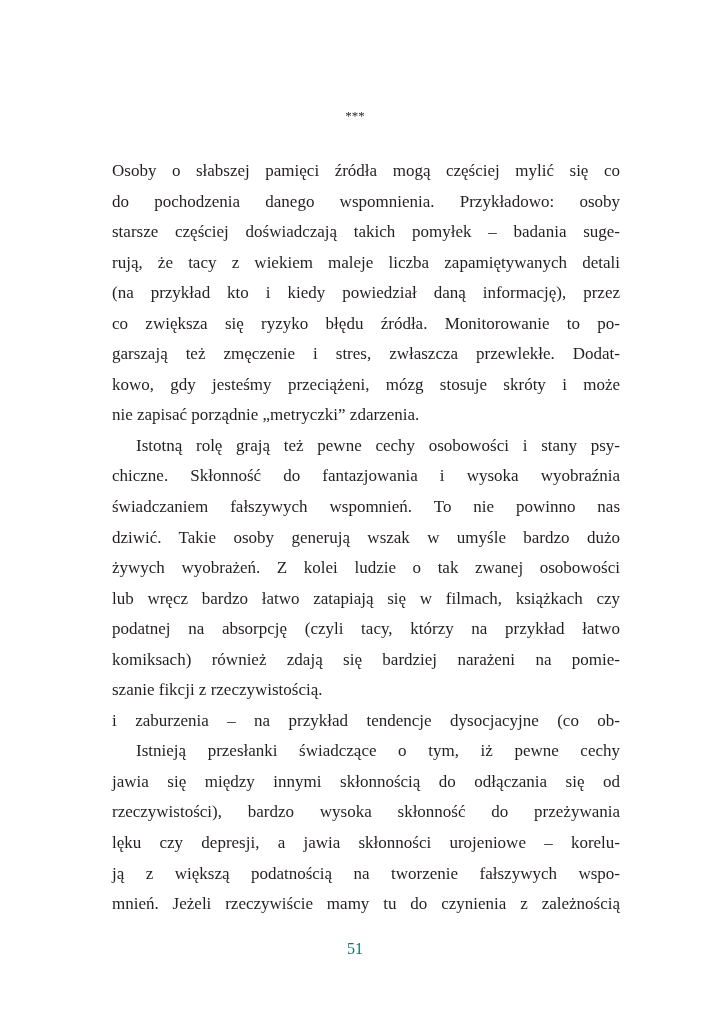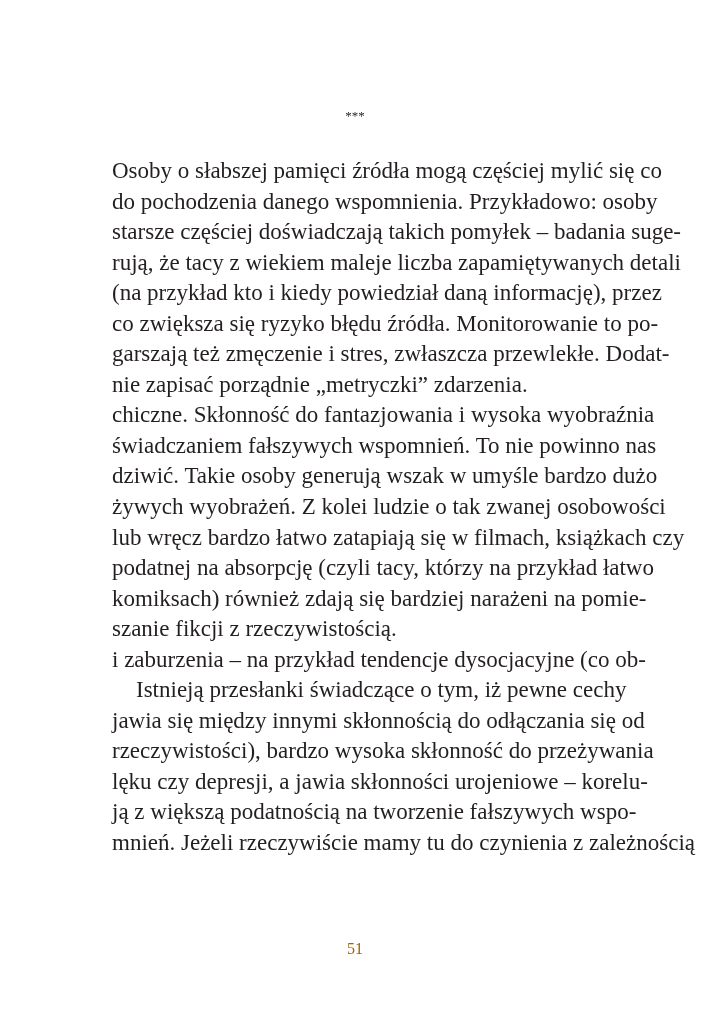--- a/index.html
+++ b/index.html
@@ -34,65 +34,67 @@
     .text-block {
       position: absolute;
       left: 112px;
       top: 156px;
       width: 508px;
     }
     .line {
       display: block;
       height: 30.55px;
       line-height: 30.55px;
-      font-size: 23px;
+      font-size: 17px;
       white-space: nowrap;
       text-align: justify;
       text-align-last: justify;
     }
     .line.last {
       text-align-last: left;
     }
     .line.indent {
       padding-left: 24px;
     }
     .line em {
       font-style: italic;
     }
     .page-number {
       position: absolute;
       top: 940px;
       left: 0;
       width: 710px;
       text-align: center;
       font-size: 16px;
-      color: #a16207;
+      color: #0f766e;
     }
   </style>
 </head>
 <body>
 
 <div class="page">
 
   <div class="separator">***</div>
 
   <div class="text-block">
 
     <div>
       <span class="line">Osoby o słabszej pamięci źródła mogą częściej mylić się co</span>
       <span class="line">do pochodzenia danego wspomnienia. Przykładowo: osoby</span>
       <span class="line">starsze częściej doświadczają takich pomyłek – badania suge-</span>
       <span class="line">rują, że tacy z wiekiem maleje liczba zapamiętywanych detali</span>
       <span class="line">(na przykład kto i kiedy powiedział daną informację), przez</span>
       <span class="line">co zwiększa się ryzyko błędu źródła. Monitorowanie to po-</span>
       <span class="line">garszają też zmęczenie i stres, zwłaszcza przewlekłe. Dodat-</span>
+      <span class="line">kowo, gdy jesteśmy przeciążeni, mózg stosuje skróty i może</span>
       <span class="line last">nie zapisać porządnie „metryczki” zdarzenia.</span>
     </div>
 
     <div>
+      <span class="line indent">Istotną rolę grają też pewne cechy osobowości i stany psy-</span>
       <span class="line">chiczne. Skłonność do fantazjowania i wysoka wyobraźnia</span>
       <span class="line">świadczaniem fałszywych wspomnień. To nie powinno nas</span>
       <span class="line">dziwić. Takie osoby generują wszak w umyśle bardzo dużo</span>
       <span class="line">żywych wyobrażeń. Z kolei ludzie o tak zwanej osobowości</span>
       <span class="line">lub wręcz bardzo łatwo zatapiają się w filmach, książkach czy</span>
       <span class="line">podatnej na absorpcję (czyli tacy, którzy na przykład łatwo</span>
       <span class="line">komiksach) również zdają się bardziej narażeni na pomie-</span>
       <span class="line last">szanie fikcji z rzeczywistością.</span>
     </div>
 

